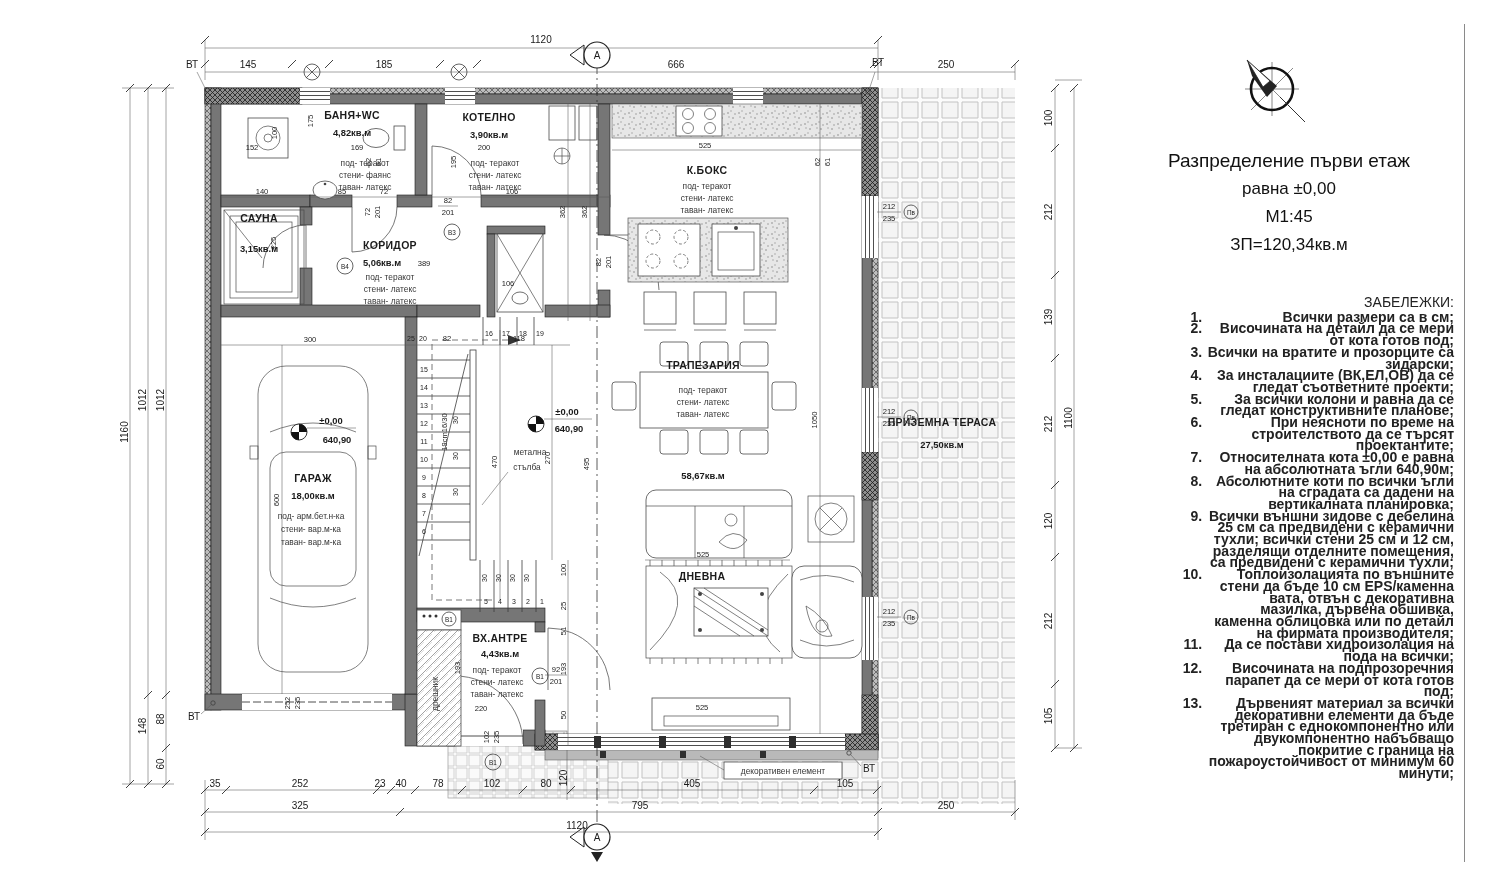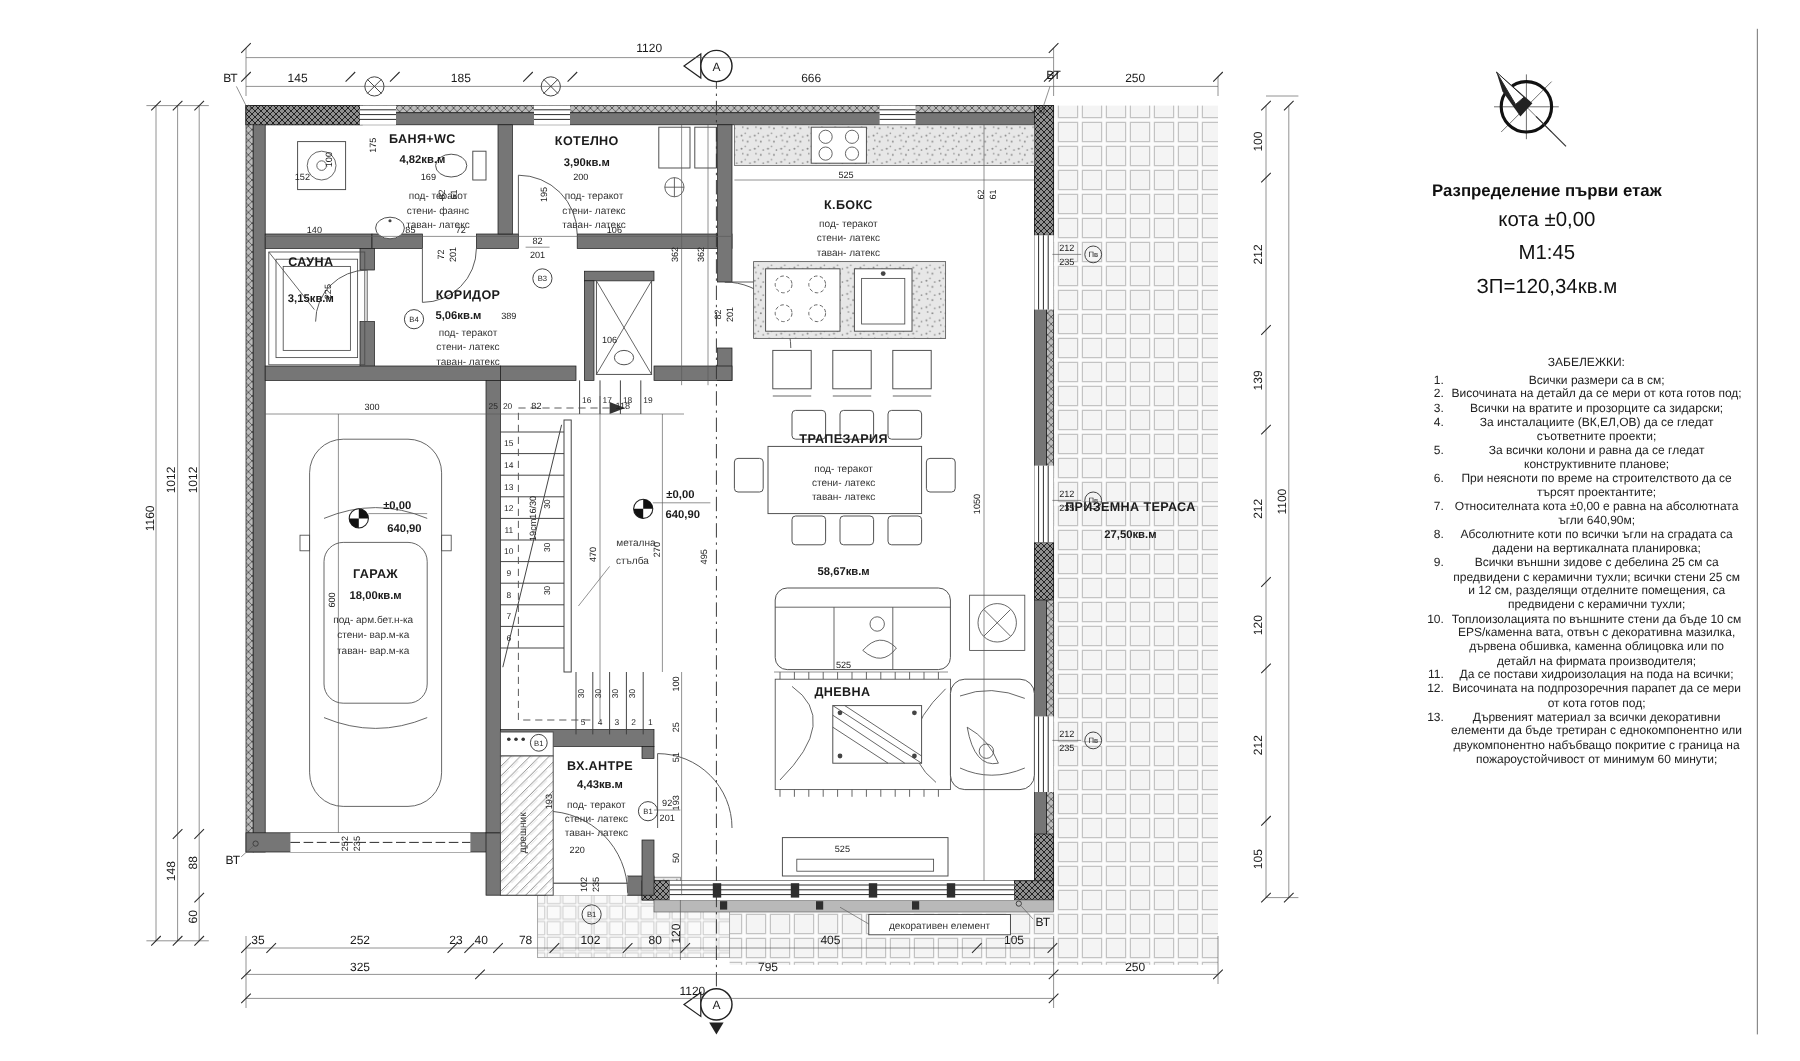--- a/index.html
+++ b/index.html
@@ -16,26 +16,26 @@
   .w{fill:#767676;stroke:#1a1a1a;stroke-width:.6;}
   .xr{stroke:#1a1a1a;stroke-width:.6;}
   .thin{fill:none;stroke:#3d3d3d;stroke-width:.8;}
   .furn{fill:#fff;stroke:#4a4a4a;stroke-width:.8;}
   .furn2{fill:none;stroke:#4a4a4a;stroke-width:.7;}
   .dim{stroke:#5a5a5a;stroke-width:.55;fill:none;}
   .tick{stroke:#2d2d2d;stroke-width:.9;fill:none;}
   .door{fill:none;stroke:#555;stroke-width:.8;}
   .win{stroke:#222;stroke-width:.8;fill:none;}
   .titleblock{position:absolute;left:1160px;top:150px;width:258px;text-align:center;color:#111;}
-  .titleblock .t1{font-size:14px;margin-bottom:7px;font-weight:bold;}
+  .titleblock .t1{font-size:19px;margin-bottom:7px;}
   .titleblock .t2,.titleblock .t3,.titleblock .t4{font-size:17px;margin-bottom:8px;}
   .notes{position:absolute;left:1190px;top:297px;width:264px;color:#222;
-         font-size:10px;line-height:11.7px;text-align:center;}
+         font-size:14px;line-height:11.7px;text-align:right;}
   .notes .hd{margin-bottom:3px;}
-  .notes ol{margin:0;padding-left:16px;list-style:decimal;}
+  .notes ol{margin:0;padding-left:16px;list-style:decimal;font-weight:bold;}
   .notes li{padding-left:1px;margin:0;}
   .frameline{position:absolute;left:1464px;top:24px;width:0;height:838px;border-left:1px solid #8a8a8a;}
 </style>
 </head>
 <body>
 
 <div id="canvas">
 
 <svg width="1500" height="884" viewBox="0 0 1500 884">
 <defs>
@@ -651,21 +651,21 @@
   <circle cx="1272" cy="89" r="21" fill="none" stroke="#111" stroke-width="2.6"></circle>
   <line x1="1280" y1="97" x2="1305" y2="122" stroke="#333" stroke-width="1"></line>
   <polygon points="1247,60 1277,86 1267,97 1252,76" fill="#222"></polygon>
   <polygon points="1247,60 1270,81 1263,87" fill="#fff" stroke="#222" stroke-width=".8"></polygon>
 </g>
 </svg>
 
 
 <div class="titleblock">
   <div class="t1">Разпределение първи етаж</div>
-  <div class="t2">кота ±0,00</div>
+  <div class="t2">равна ±0,00</div>
   <div class="t3">М1:45</div>
   <div class="t4">ЗП=120,34кв.м</div>
 </div>
 
 
 <div class="notes">
   <div class="hd">ЗАБЕЛЕЖКИ:</div>
   <ol>
     <li>Всички размери са в см;</li>
     <li>Височината на детайл да се мери от кота готов под;</li>

